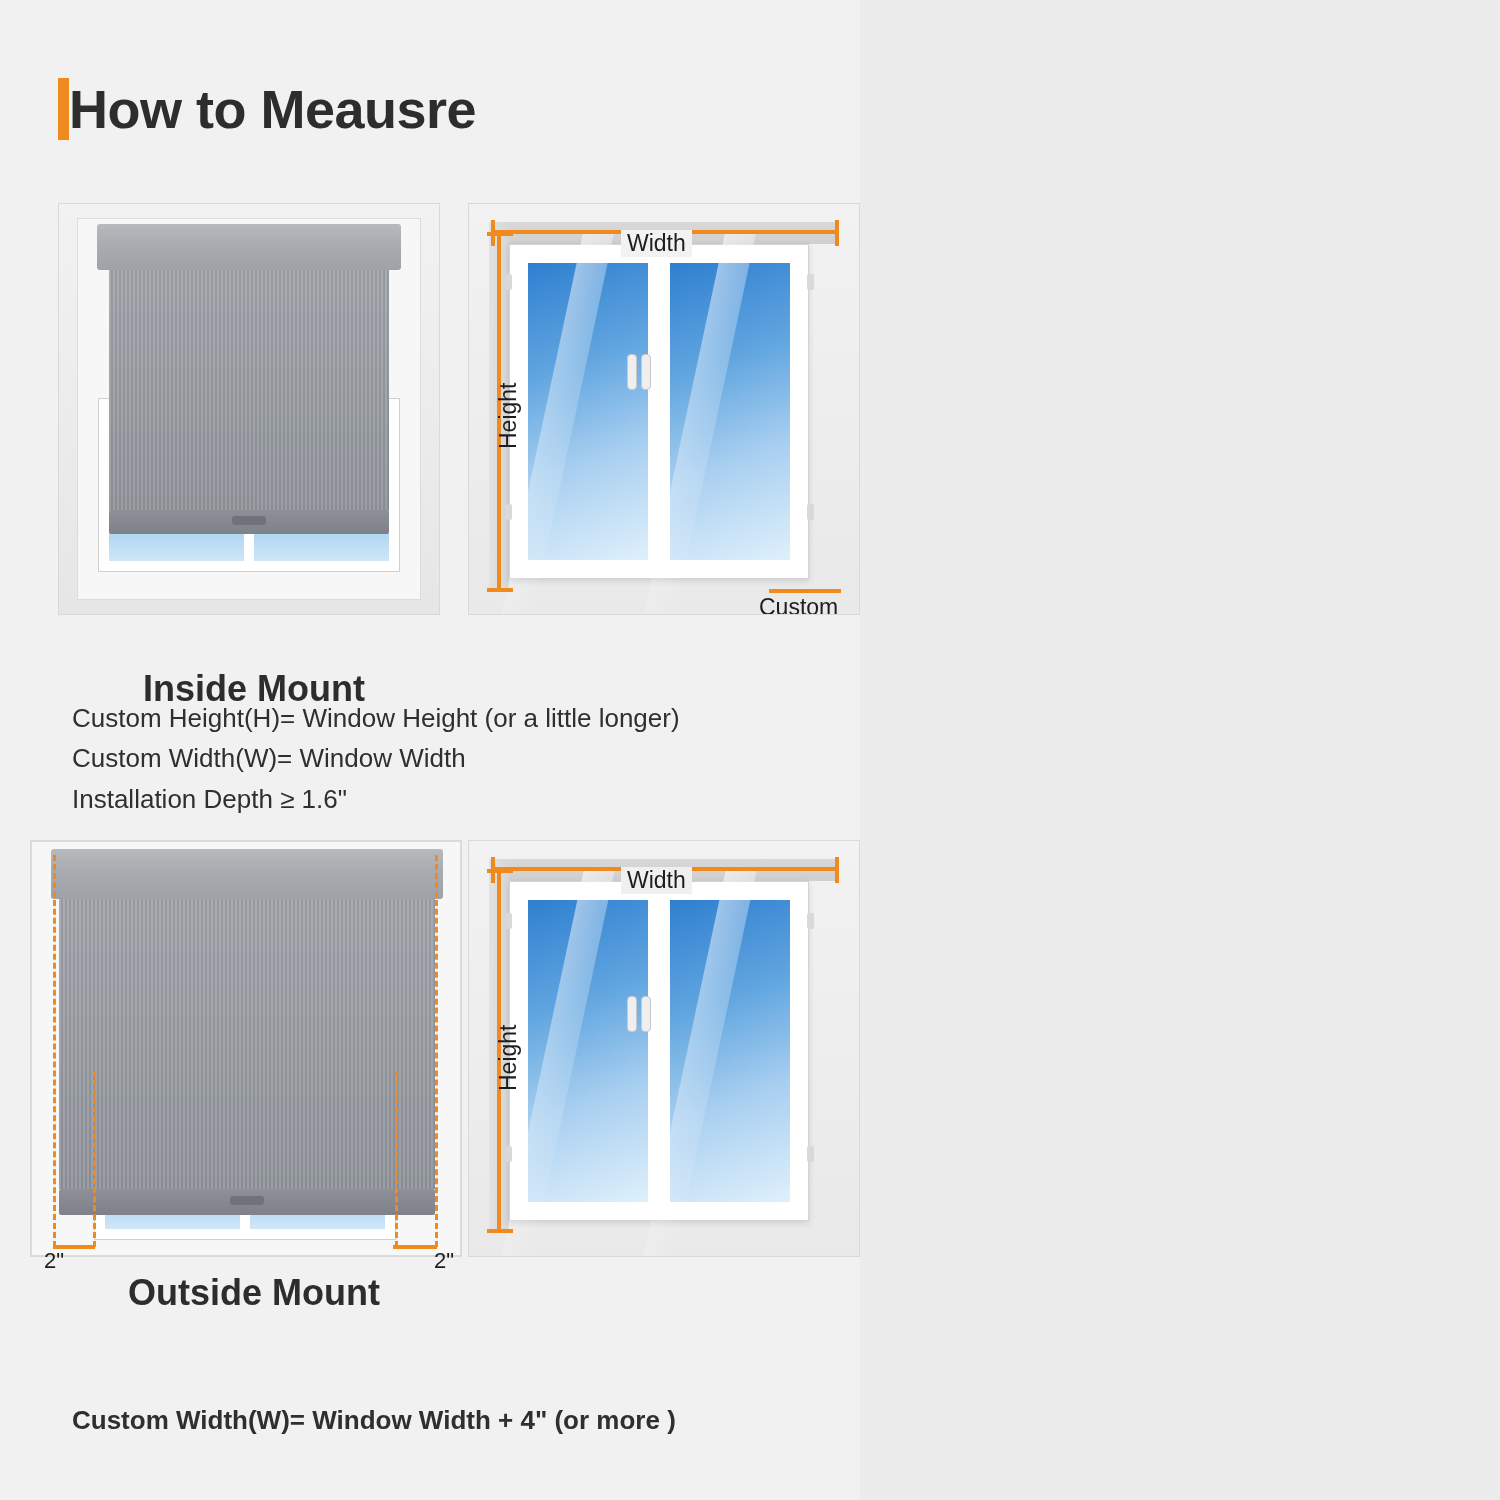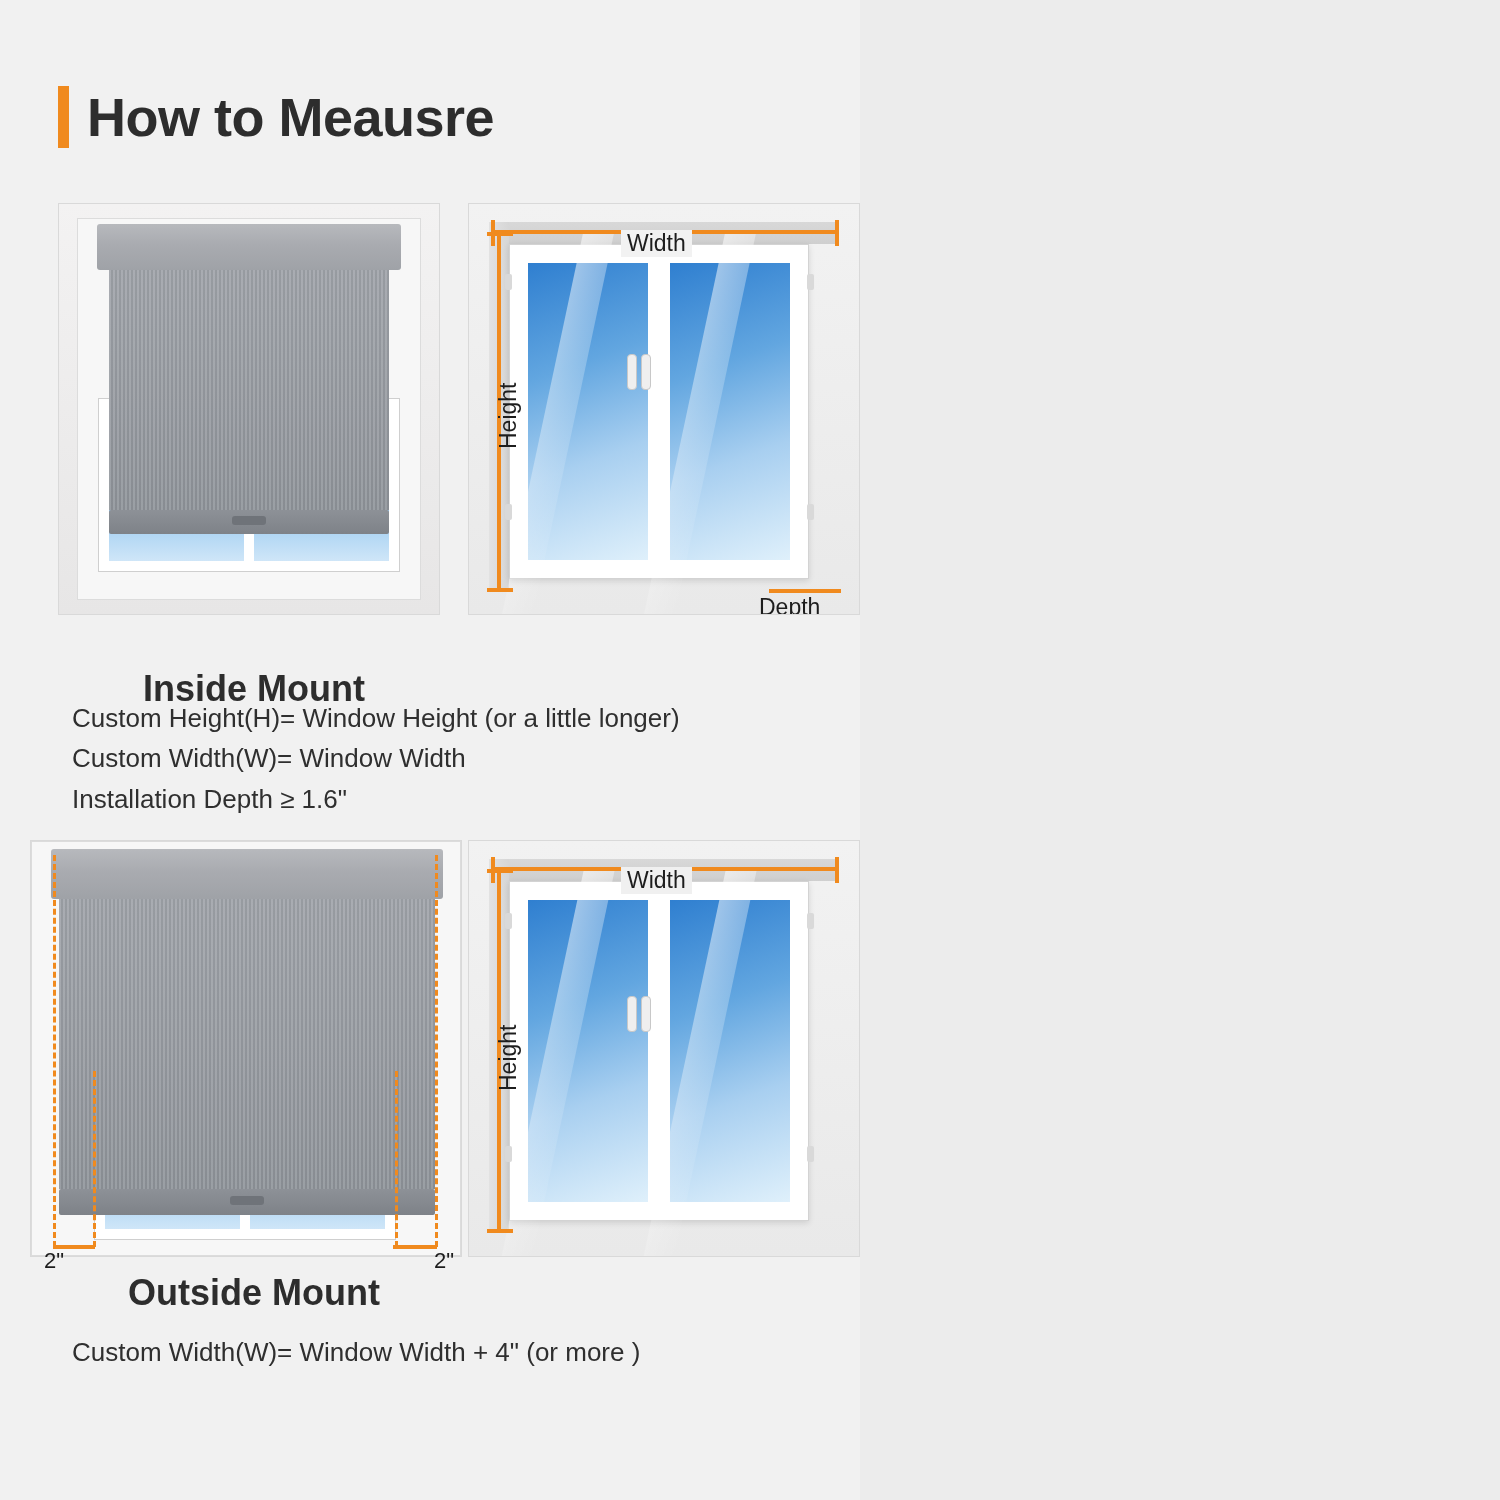--- a/index.html
+++ b/index.html
@@ -30,22 +30,21 @@
     position: absolute;
     left: 860px; top: 0;
     width: 640px; height: 1500px;
     background: #ececec;
   }
 
   
   .heading {
     display: flex;
     align-items: center;
-    gap: 18px;
-    margin-top: 8px;
+    gap: 0;
   }
   .heading .bar {
     width: 11px;
     height: 62px;
     background: #f08a1e;
     flex: 0 0 auto;
   }
   .heading .txt {
     font-size: 54px;
     font-weight: bold;
@@ -265,21 +264,21 @@
       <div class="cap" style="left:22px; top:16px; width:4px; height:26px;"></div>
       <div class="cap" style="left:366px; top:16px; width:4px; height:26px;"></div>
       <div class="dim-label" style="left:152px; top:26px; background:#f2f2f2; padding:0 6px;">Width</div>
 
       <div class="dim-v" style="left:28px; top:28px; height:360px;"></div>
       <div class="cap" style="left:18px; top:28px; width:26px; height:4px;"></div>
       <div class="cap" style="left:18px; top:384px; width:26px; height:4px;"></div>
       <div class="dim-label vert" style="left:26px; top:245px;">Height</div>
 
       <div class="dim-h" style="left:300px; top:385px; width:72px;"></div>
-      <div class="dim-label" style="left:290px; top:390px;">Depth</div>
+      <div class="dim-label" style="left:290px; top:390px;">Custom</div>
     </div>
 
     <div class="caption" style="left:143px; top:632px;margin-top:36px;">Inside Mount</div>
 
     <div class="bullets" style="left:72px; top:698px; width:760px;">
       <div>Custom Height(H)= Window Height (or a little longer)</div>
       <div>Custom Width(W)= Window Width</div>
       <div>Installation Depth ≥ 1.6"</div>
     </div>
 
@@ -332,21 +331,21 @@
       <div class="dim-label" style="left:152px; top:26px; background:#f0f0f0; padding:0 6px;">Width</div>
 
       <div class="dim-v" style="left:28px; top:28px; height:364px;"></div>
       <div class="cap" style="left:18px; top:28px; width:26px; height:4px;"></div>
       <div class="cap" style="left:18px; top:388px; width:26px; height:4px;"></div>
       <div class="dim-label vert" style="left:26px; top:250px;">Height</div>
     </div>
 
     <div class="caption" style="left:128px; top:1272px;text-align:center;">Outside Mount</div>
 
-    <div class="bullets" style="left:72px; top:1332px; width:770px;">
+    <div class="bullets" style="left:72px; top:1400px; width:770px;font-weight:bold;">
       <div>Custom Width(W)= Window Width + 4" (or more )</div>
     </div>
   </div>
 
   <div class="right-panel">
 
     
 
     
     

